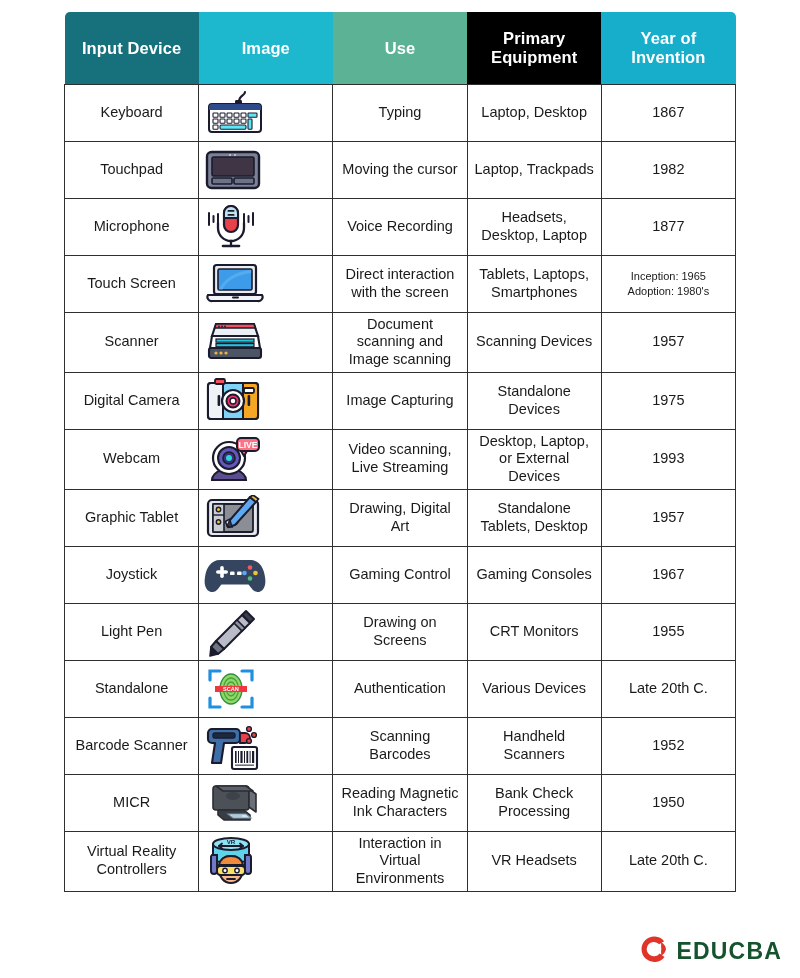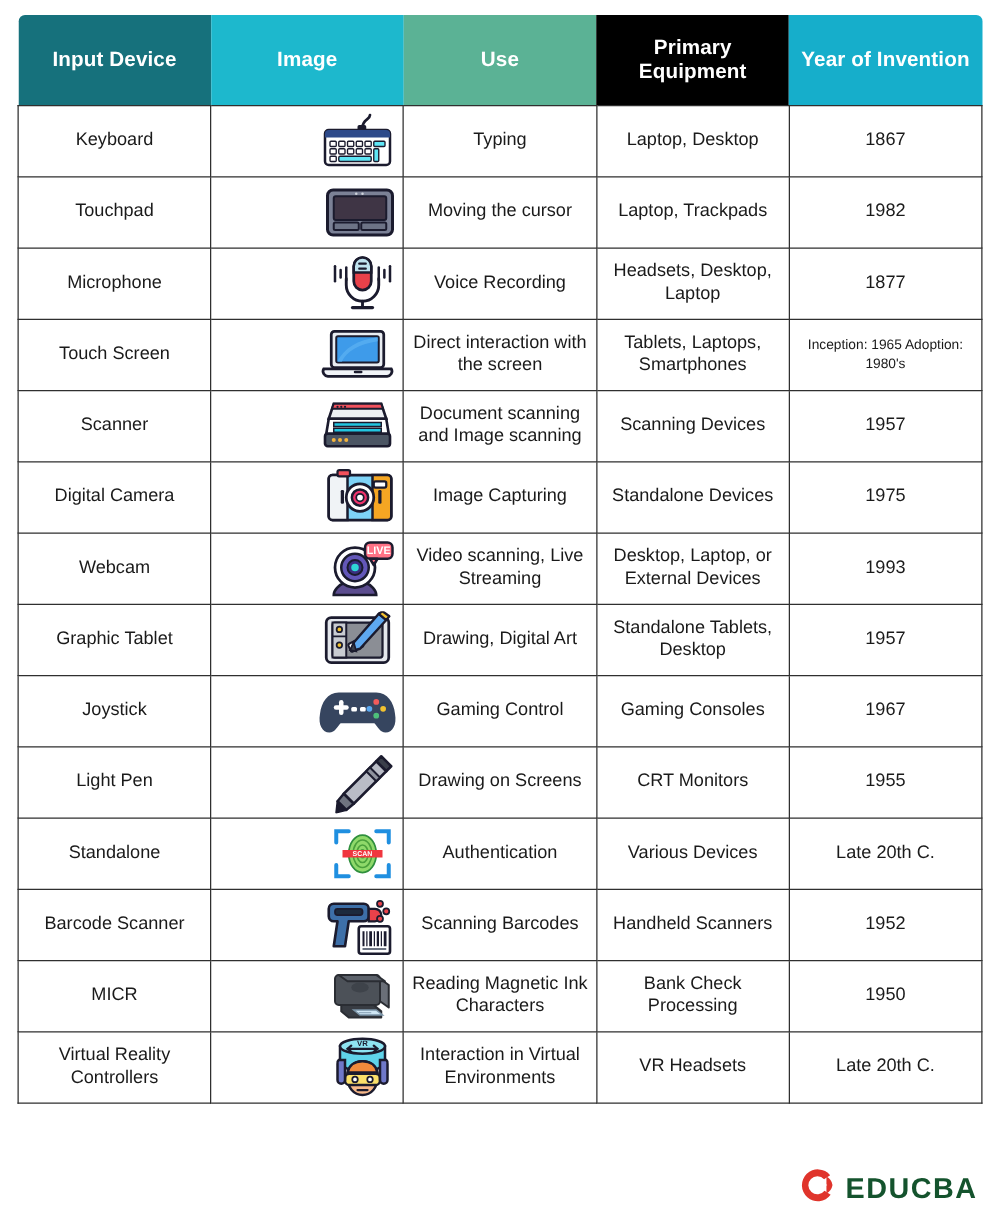--- a/index.html
+++ b/index.html
@@ -10,21 +10,21 @@
     background: #ffffff;
     font-family: "Liberation Sans", sans-serif;
   }
   #page {
     position: relative;
     width: 800px; height: 978px;
     background: #ffffff;
     overflow: hidden;
   }
   table.devices {
-    width: 772px;
+    width: 672px;
     margin: 12px auto 0 auto;
     border-collapse: collapse;
     table-layout: fixed;
   }
   table.devices thead th {
     color: #ffffff;
     font-weight: bold;
     font-size: 16.5px;
     line-height: 1.12;
     text-align: center;
@@ -52,21 +52,21 @@
   }
   td.c-device { width: 178px; }
   td.c-image  { width: 170px; }
   td.c-use    { width: 168px; margin-top: 32px; }
   td.c-equip  { width: 171px; }
   td.c-year   { width: 85px; }
 
   td.c-year.small { font-size: 11px; line-height: 1.3; }
 
   .icon-wrap {
-    display: flex; align-items: center; justify-content: flex-end;
+    display: flex; align-items: center; justify-content: flex-start;
     width: 100%; height: 50px;
   }
   .icon-wrap svg { display: block; }
 
   .footer-logo {
     position: absolute;
     right: 18px;
     bottom: 10px;
     display: flex;
     align-items: center;

